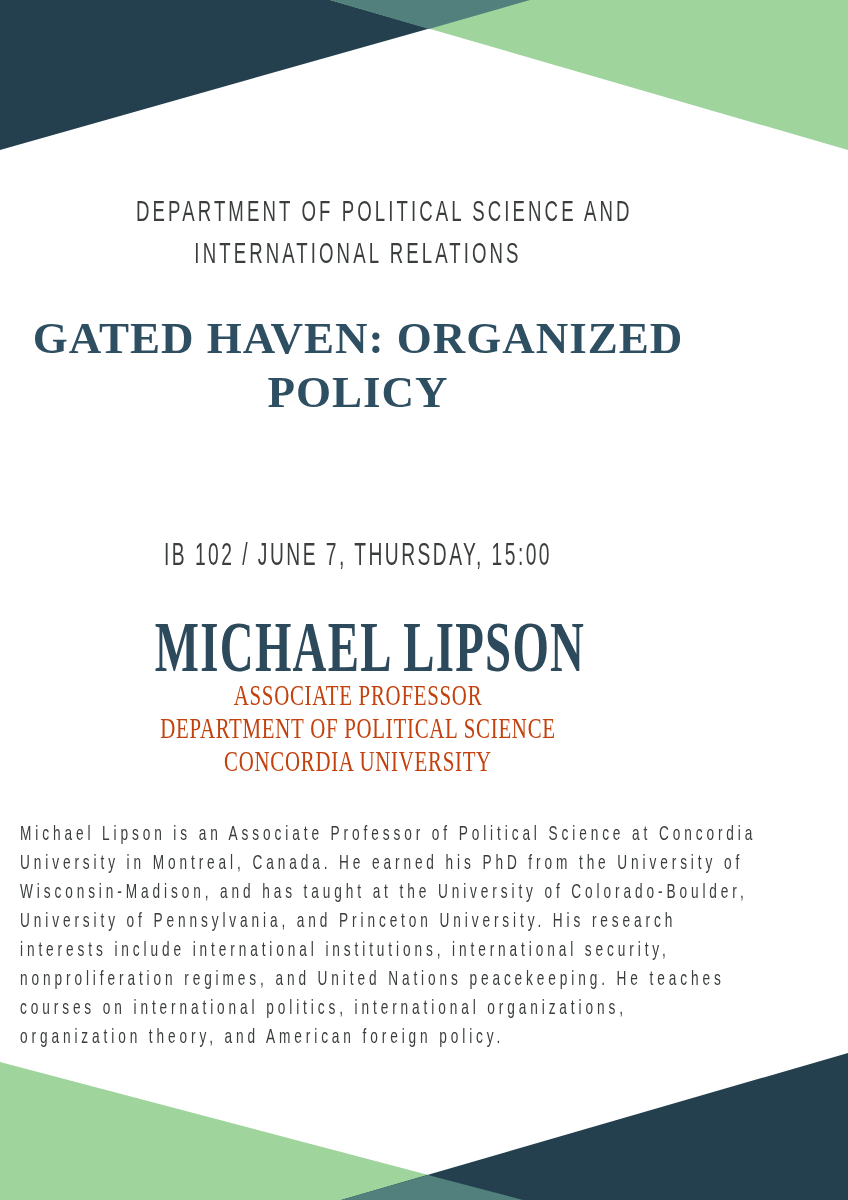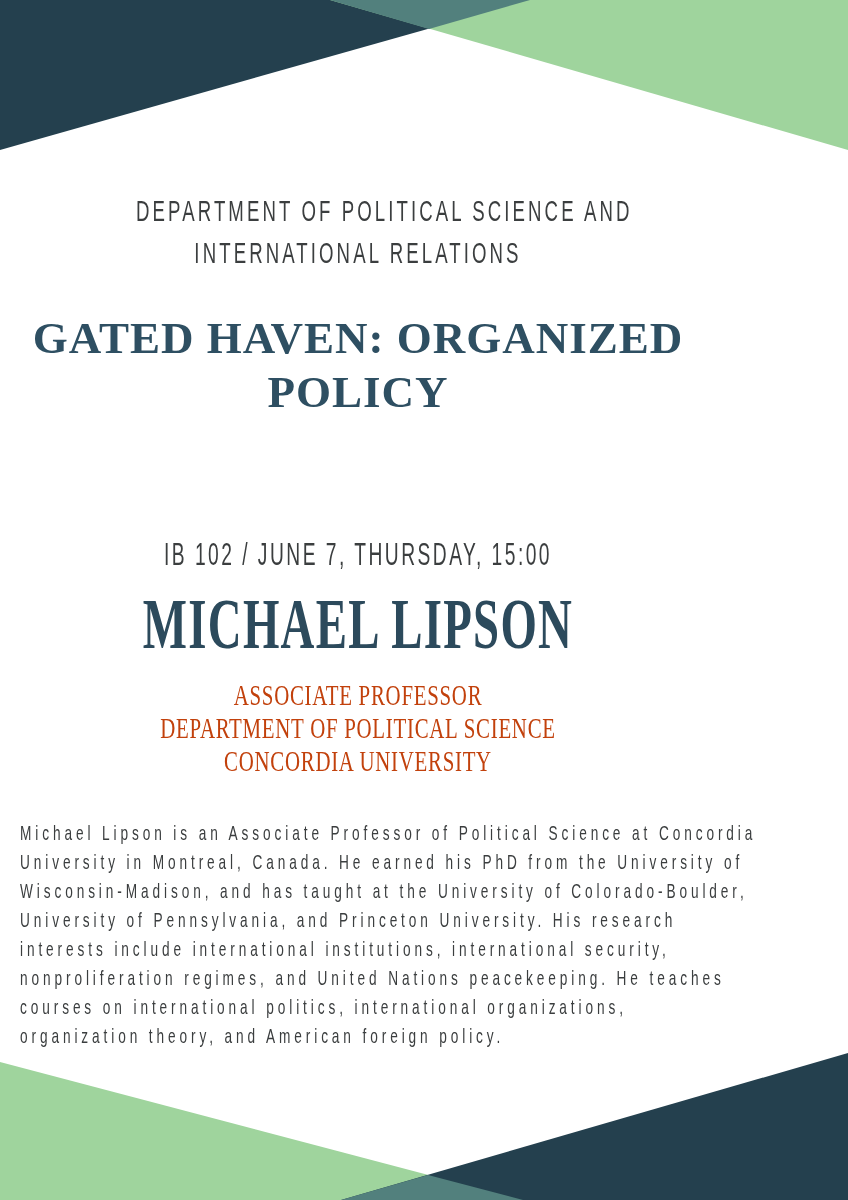--- a/index.html
+++ b/index.html
@@ -62,24 +62,25 @@
   }
 
   .info-block { top: 515px; margin-top: 21px; }
   .info-block .cond-line {
     font-size: 31px;
     line-height: 37px;
     letter-spacing: 4px;
   }
 
   .name-block {
-    top: 584px;
+    top: 607px;
     font-family: "Liberation Serif", serif;
     font-weight: bold;
     color: #2c4a5c;
+    padding-left: 12px;
   }
   .name-line {
     font-size: 72px;
     line-height: 80px;
     letter-spacing: 2px;
     white-space: nowrap;
     transform: scaleX(0.65);
     transform-origin: center center;
   }
 

